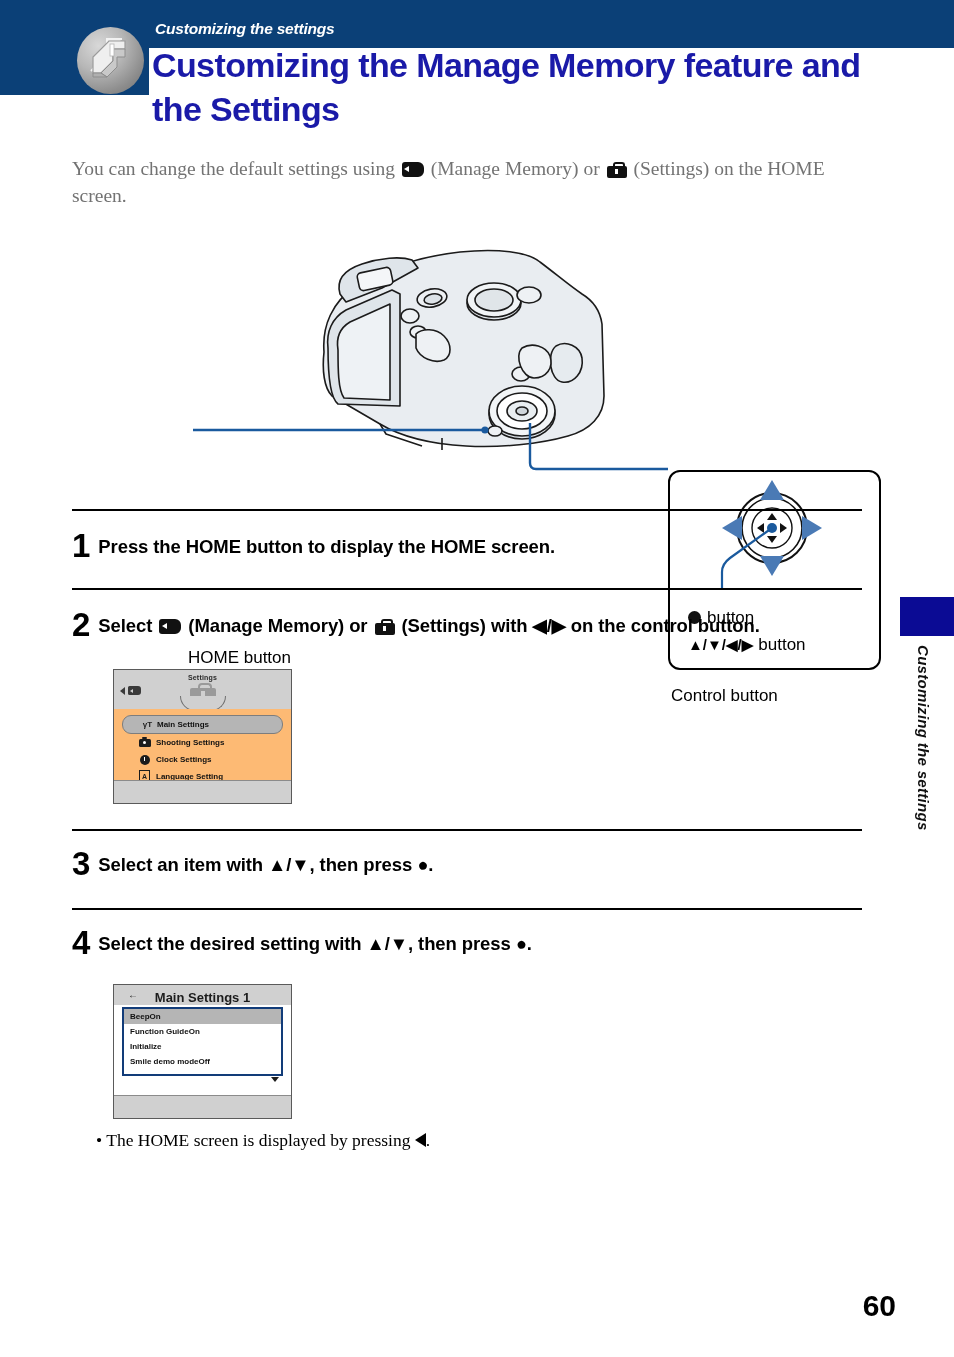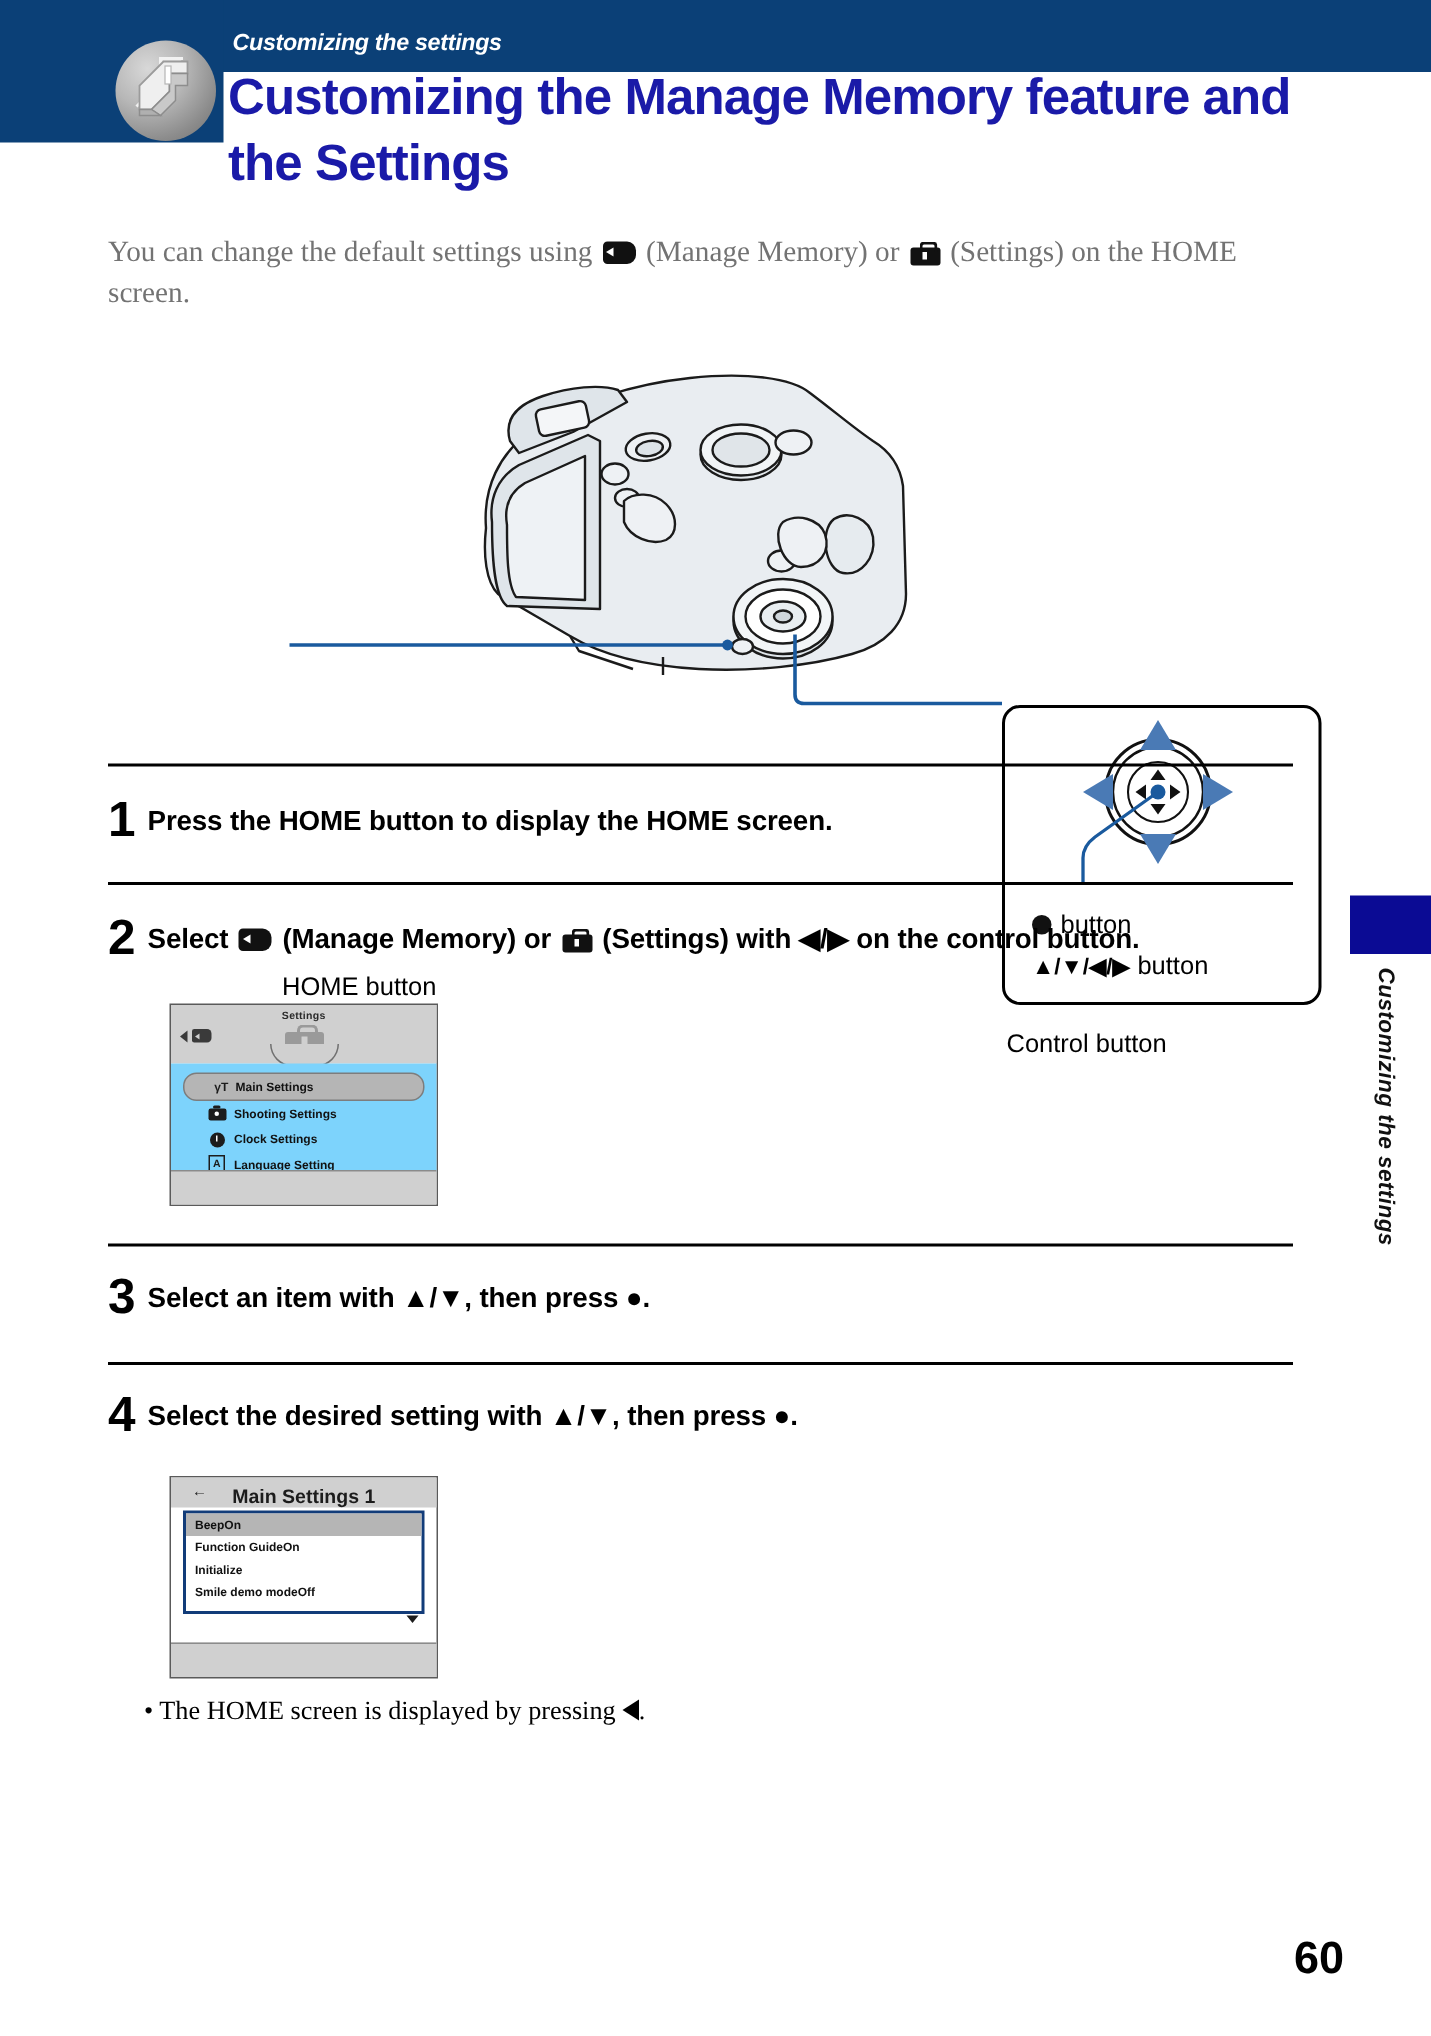--- a/index.html
+++ b/index.html
@@ -234,21 +234,21 @@
   .mini-card {
     width: 13px; height: 9px; background: #3a3a3a; border-radius: 1.5px 3px 3px 1.5px;
     position: relative;
   }
   .mini-card::before{
     content:""; position:absolute; left:1.5px; top:2.5px;
     width:0;height:0;border-top:2px solid transparent;border-bottom:2px solid transparent;
     border-right:3px solid #d0d0d0;
   }
 
-  .lcd-body { position:absolute; left:0; right:0; top:39px; bottom:22px; background:#7dd3fc; }
+  .lcd-body { position:absolute; left:0; right:0; top:39px; bottom:22px; background:#fdba74; }
   .lcd-foot { position:absolute; left:0; right:0; bottom:0; height:22px; background:#d0d0d0; border-top:1px solid #8b8b8b;}
 
   .menu-row {
     position: relative;
     height: 17px;
     display: flex;
     align-items: center;
     padding-left: 42px;
     font-size: 8px;
     font-weight: bold;

